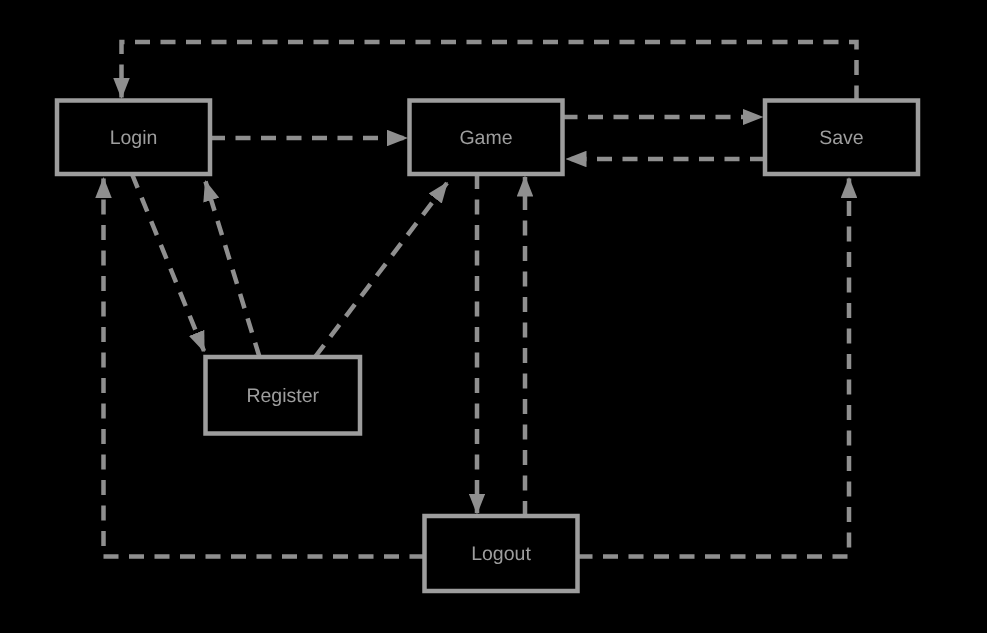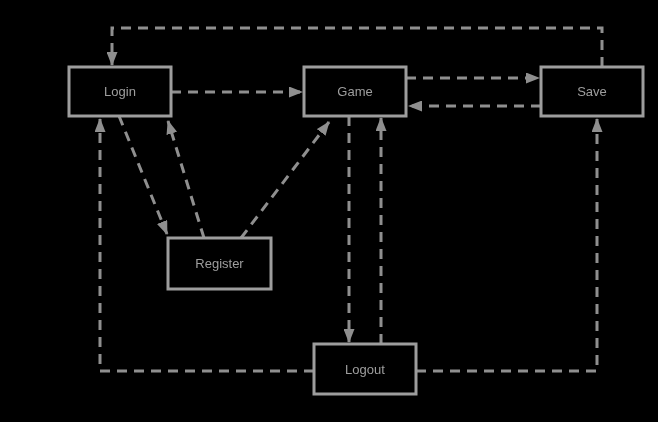--- a/index.html
+++ b/index.html
@@ -8,21 +8,20 @@
     width: 658px;
     height: 422px;
     background: #000000;
     overflow: hidden;
     font-family: "Liberation Sans", sans-serif;
   }
   #stage {
     position: relative;
     width: 590px;
     height: 422px;
-    padding-left: 31px;
   }
   svg { display: block; }
   .edge {
     fill: none;
     stroke-width: 3;
     stroke-dasharray: 10 7;
     stroke-linecap: butt;
     stroke-linejoin: miter;
   }
   .node-box {

